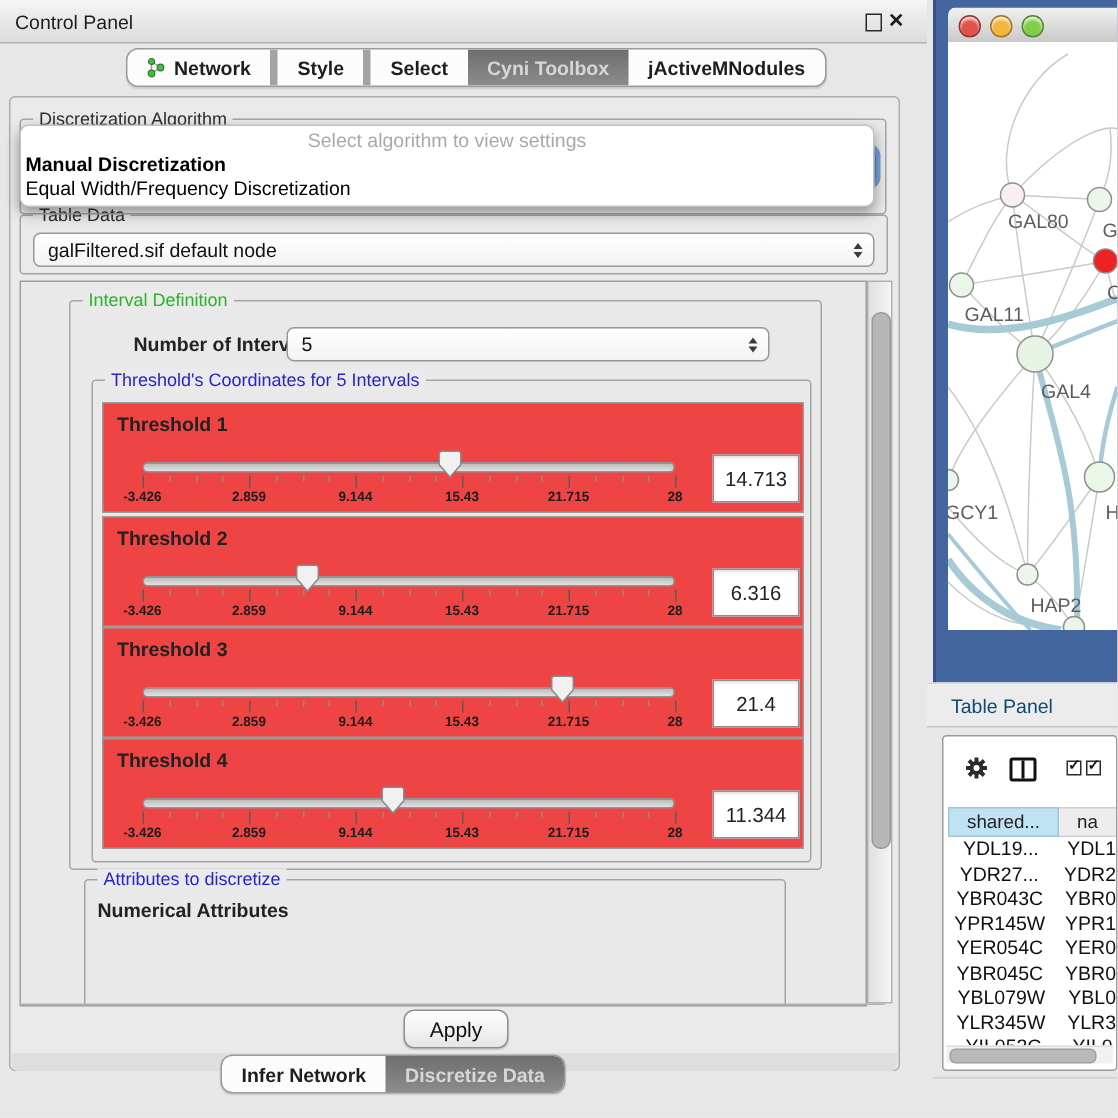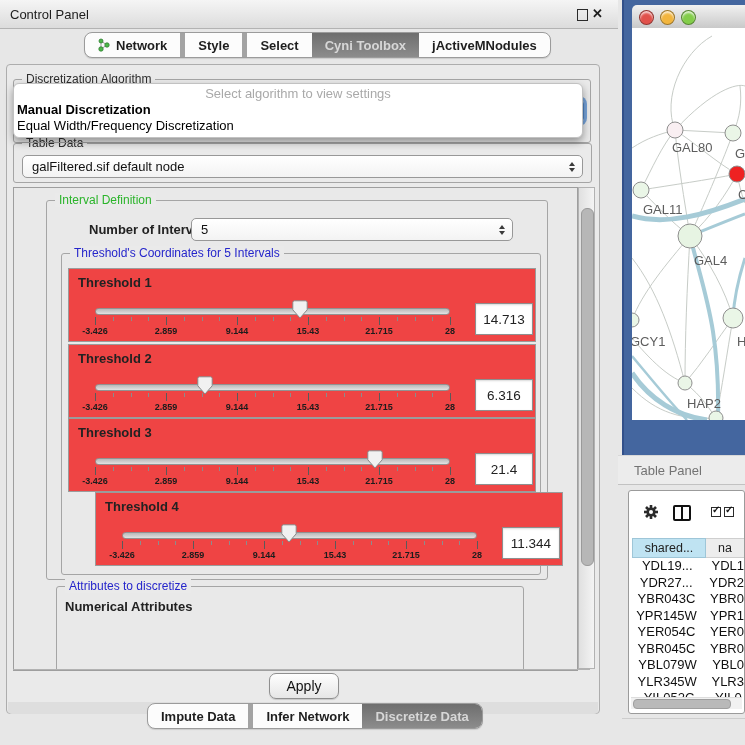--- a/index.html
+++ b/index.html
@@ -112,21 +112,21 @@
     border:1px solid rgba(0,0,0,.35);box-shadow:inset 0 2px 2px rgba(255,255,255,.75)}
   .light.red{left:7px;background:#e1514b}
   .light.yellow{left:28px;background:#f2b53d}
   .light.green{left:49px;background:#83cd4a}
   .net-canvas{position:absolute;left:8px;top:28px;width:113px;height:392px;background:#fff}
   .nlabel{font-size:13px;fill:#5d5d5d;font-family:"Liberation Sans",sans-serif}
 
   
   .tp-titlebar{position:absolute;left:618px;top:455px;width:127px;height:28px;background:#ececec;
     border-top:1px solid #d8d8d8;border-bottom:1px solid #c2c2c2}
-  .tp-titlebar .ttl{position:absolute;left:16px;top:7px;font-size:13px;color:#737373}
+  .tp-titlebar .ttl{position:absolute;left:16px;top:7px;font-size:13px;color:#0c4a6e}
   .tp-box{position:absolute;left:628px;top:490px;width:117px;height:224px;background:#fff;
     border:1px solid #9b9b9b;border-radius:3px;box-sizing:border-box;overflow:hidden}
   .gear-wrap{position:absolute;left:14px;top:13px}
   .split-ic{position:absolute;left:44px;top:14px;width:14px;height:12px;border:2px solid #111;border-radius:2px}
   .split-ic::after{content:"";position:absolute;left:50%;top:0;bottom:0;width:2px;background:#111;transform:translateX(-1px)}
   .chk{position:absolute;top:16px;width:8px;height:8px;border:1.5px solid #2a2a2a}
   .chk span{position:absolute;left:0px;top:-4px;font-size:10px;font-weight:bold;color:#111}
   .chk.c1{left:82px}.chk.c2{left:95px}
   .tp-header{position:absolute;left:3px;top:47px;display:flex;height:20px}
   .tp-h{box-sizing:border-box;border:1px solid #cfcfcf;background:#ededed;font-size:12.5px;
@@ -341,21 +341,21 @@
                 <span class="tlab" style="left: calc(60% - 23px);">15.43</span>
                 <span class="tlab" style="left: calc(80% - 23px);">21.715</span>
                 <span class="tlab" style="left: calc(100% - 23px);">28</span>
               </div>
               <div class="sl-thumb" style="left: 272.444px;"><svg width="16" height="19" viewBox="0 0 16 19">
                   <path d="M2.5 0.8 h11 q1.7 0 1.7 1.7 v7.3 l-7.2 8.2 l-7.2 -8.2 v-7.3 q0 -1.7 1.7 -1.7 z" fill="#f1f1f1" stroke="#898989"></path>
                 </svg></div>
             </div>
             <div class="th-value">21.4</div>
           </div>
-          <div class="th-box" style="top: 238px; margin-left: 27px;">
+          <div class="th-box" style="top: 238px;">
             <div class="th-label">Threshold 4</div>
             <div class="sl-wrap">
               <div class="sl-track"></div>
               <div class="sl-scale">
                 <div class="tick major" style="left: 0%;"></div>
                 <div class="tick" style="left: 5%;"></div>
                 <div class="tick" style="left: 10%;"></div>
                 <div class="tick" style="left: 15%;"></div>
                 <div class="tick major" style="left: 20%;"></div>
                 <div class="tick" style="left: 25%;"></div>
@@ -401,23 +401,20 @@
   <div class="vscroll">
     <div class="vthumb"></div>
   </div>
 
   <div class="apply-sep"></div>
   <div class="panel-foot"></div>
   <button class="apply-btn">Apply</button>
 </div>
 
 <div class="tabbar" id="bottomTabs">
-    <div class="tab">
-      <span>Impute Data</span>
-    </div>
     <div class="tab">
       <span>Infer Network</span>
     </div>
     <div class="tab selected">
       <span>Discretize Data</span>
     </div>
   </div>
 
 <div class="net-frame">
   <div class="net-titlebar">

